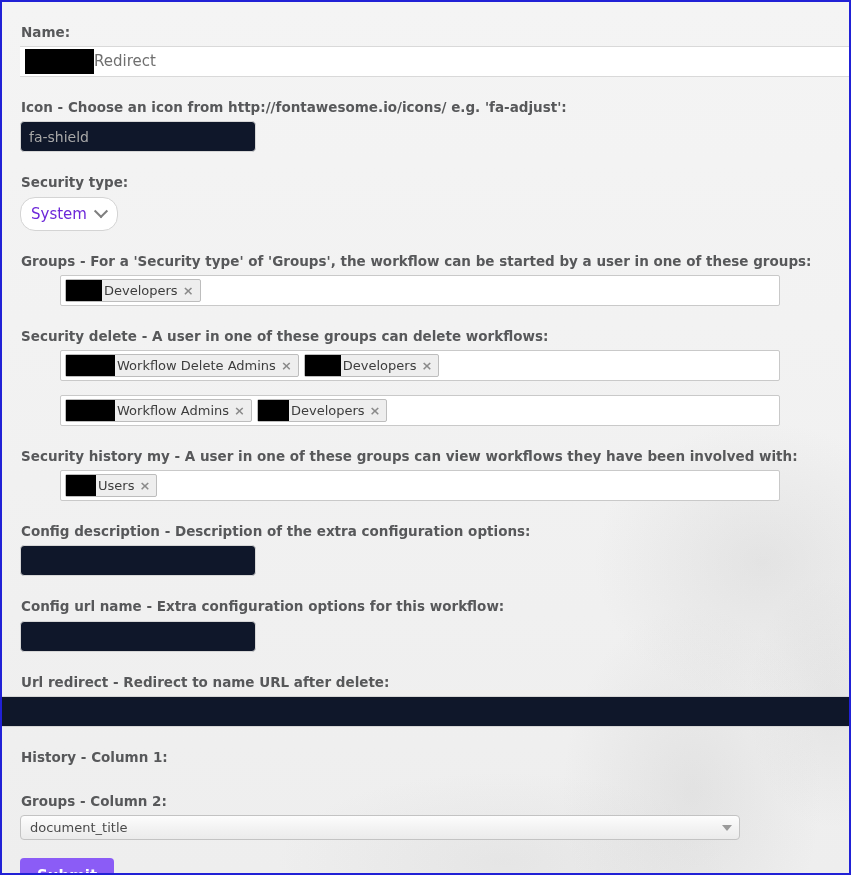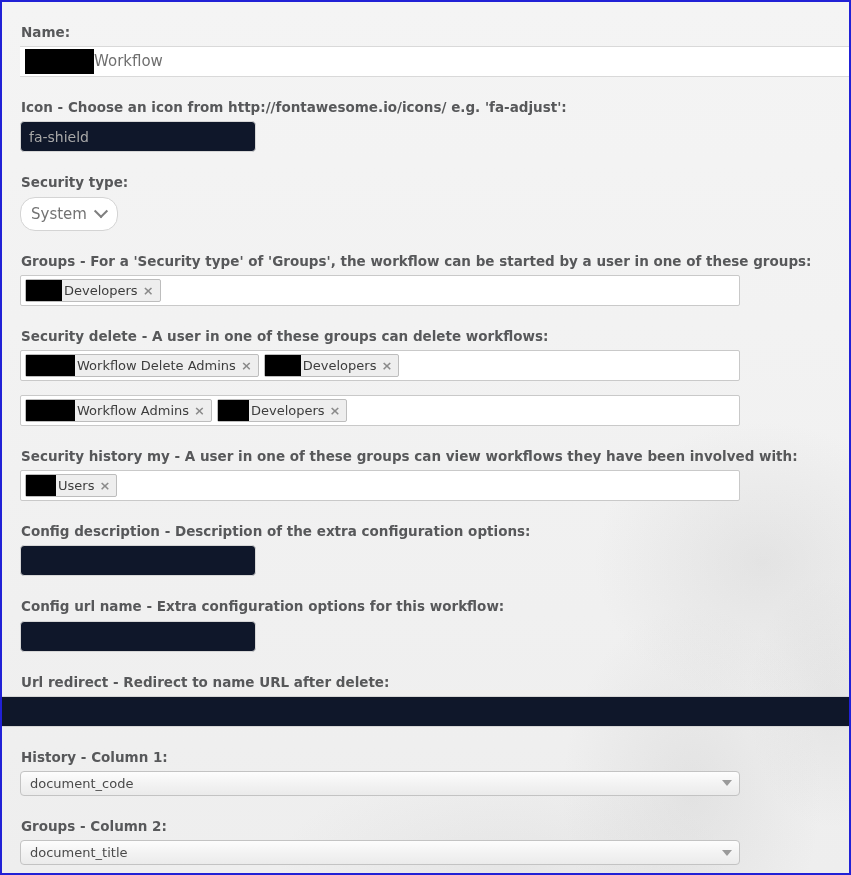--- a/index.html
+++ b/index.html
@@ -95,21 +95,21 @@
   .sel-sys {
     width: 98px;
     height: 34px;
     background: #ffffff;
     border: 1px solid #d4d4d4;
     border-radius: 15px;
     display: flex;
     align-items: center;
     padding: 0 8px 0 10px;
     font-size: 15px;
-    color: #737373;
+    color: #6d28d9;
     justify-content: space-between;
   }
   .chev {
     width: 10px; height: 10px;
     border-right: 2px solid #7f7f7f;
     border-bottom: 2px solid #7f7f7f;
     transform: rotate(45deg) translate(-2px,-2px);
     margin-right: 3px;
   }
 
@@ -118,20 +118,21 @@
     width: 720px;
     min-height: 31px;
     background: #ffffff;
     border: 1px solid #c9c9c9;
     border-radius: 2px;
     padding: 3px 4px;
     display: flex;
     flex-wrap: wrap;
     align-items: center;
     gap: 5px;
+    margin-left: 40px;
   }
   .chip {
     display: inline-flex;
     align-items: center;
     height: 23px;
     background: #eeeeee;
     border: 1px solid #bdbdbd;
     border-radius: 2px;
     padding: 0 5px 0 0;
     font-size: 13px;
@@ -190,21 +191,21 @@
 <div id="bg-wash"></div>
 
 <div id="form-root">
 
   
   <div class="field">
     <span class="lbl">Name:</span>
     <div class="name-row">
       <div class="name-input">
         <span class="redact name-redact"></span>
-        <span class="name-val">Workflow</span>
+        <span class="name-val">Redirect</span>
       </div>
     </div>
   </div>
 
   <div class="gap"></div>
 
   
   <div class="field">
     <span class="lbl">Icon - Choose an icon from http://fontawesome.io/icons/ e.g. 'fa-adjust':</span>
     <input class="inp w-med" type="text" placeholder="fa-shield" style="">
@@ -310,24 +311,20 @@
     <div style="margin-left:-18px;width:847px">
       <input class="inp w-wide" type="text" style="width: 847px; height: 31px;" placeholder="">
     </div>
   </div>
 
   <div class="gap"></div>
 
   
   <div class="field">
     <span class="lbl">History - Column 1:</span>
-    <div class="sel-hist">
-      <span>document_code</span>
-      <span class="tri"></span>
-    </div>
   </div>
 
   <div class="gap"></div>
 
   
   <div class="field">
     <span class="lbl">Groups - Column 2:</span>
     <div class="sel-hist">
       <span>document_title</span>
       <span class="tri"></span>

